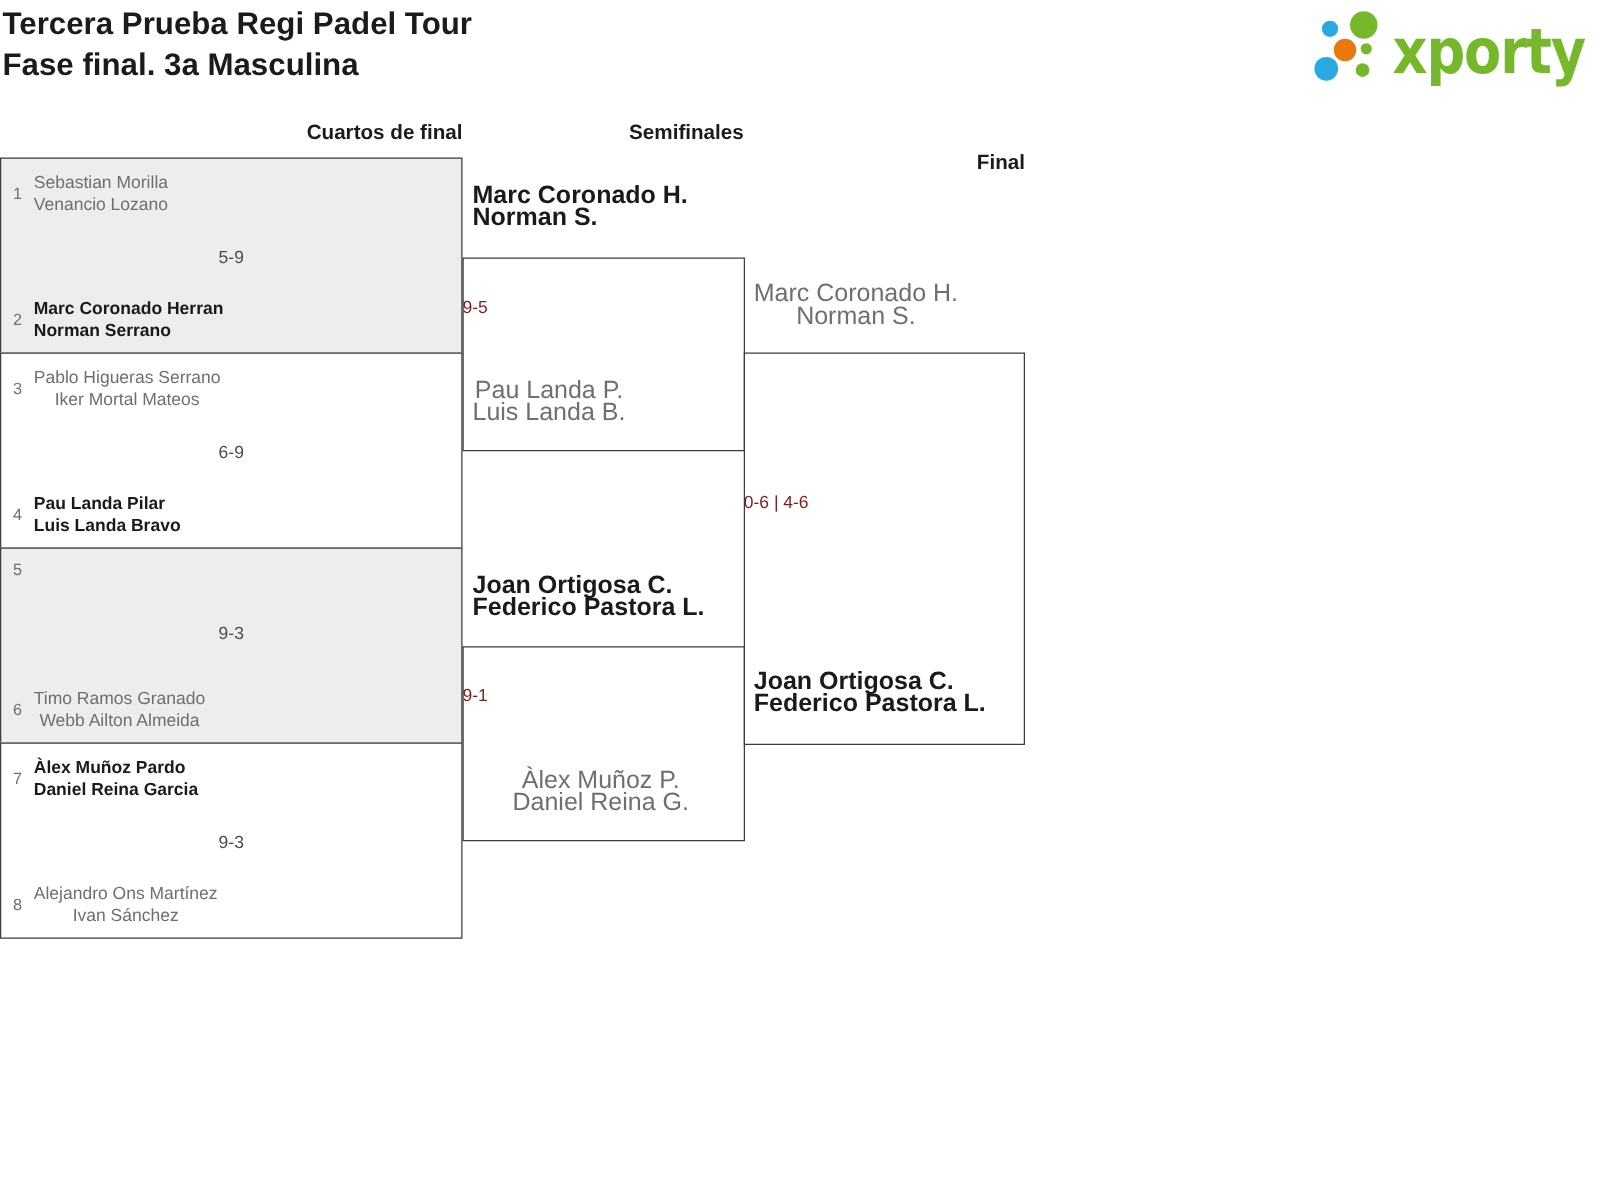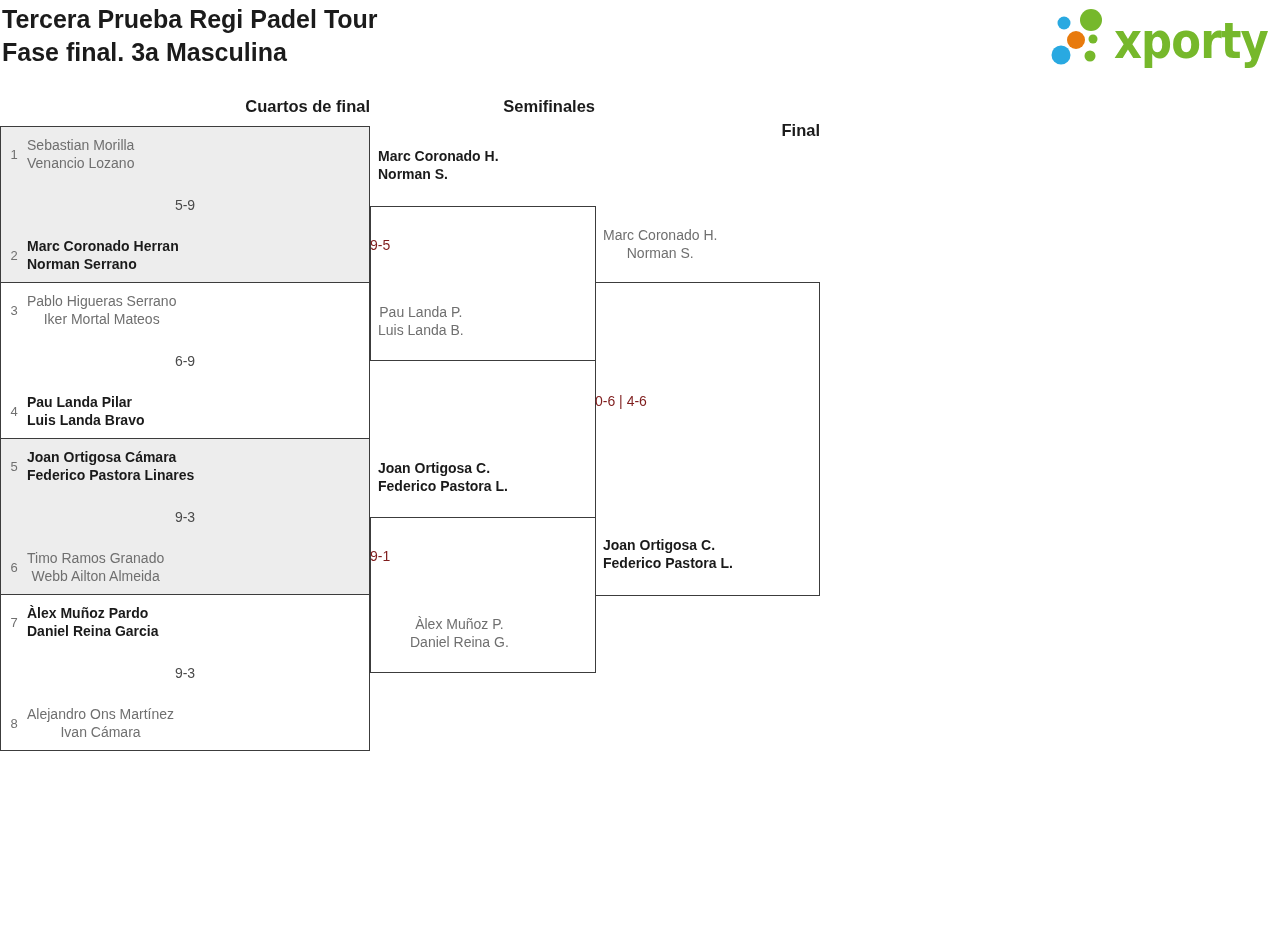--- a/index.html
+++ b/index.html
@@ -53,21 +53,21 @@
     font-size: 13px; color: #707070;
   }
   .names { font-size: 14px; line-height: 18px; }
   .names.won { font-weight: 700; color: #1a1a1a; }
   .names.lost { font-weight: 400; color: #6f6f6f; text-align: center; }
   .qf-score {
     text-align: center; font-size: 14px; color: #4a4a4a;
   }
 
   
-  .float-team { position: absolute; font-size: 14px; line-height: 18px; }
+  .float-team { position: absolute; font-size: 20px; line-height: 18px; }
   .float-score {
     position: absolute; text-align: left; font-size: 14px; color: #7f1d1d;
   }
   .sf1-top { left: 378px; top: 147px; }
   .sf1-score { left: 370px; width: 226px; top: 237px; }
   .sf1-bottom { left: 378px; top: 303px; }
   .sf2-top { left: 378px; top: 459px; }
   .sf2-score { left: 370px; width: 226px; top: 548px; }
   .sf2-bottom { left: 378px; top: 615px; margin-left: 32px; }
   .final-top { left: 603px; top: 226px; }
@@ -132,24 +132,20 @@
       <div class="names won">
         <div>Pau Landa Pilar</div>
         <div>Luis Landa Bravo</div>
       </div>
     </div>
   </div>
 
   <div class="match-box qf qf3 alt">
     <div class="team-row">
       <span class="seed">5</span>
-      <div class="names won">
-        <div>Joan Ortigosa Cámara</div>
-        <div>Federico Pastora Linares</div>
-      </div>
     </div>
     <div class="qf-score">9-3</div>
     <div class="team-row">
       <span class="seed">6</span>
       <div class="names lost">
         <div>Timo Ramos Granado</div>
         <div>Webb Ailton Almeida</div>
       </div>
     </div>
   </div>
@@ -160,21 +156,21 @@
       <div class="names won">
         <div>Àlex Muñoz Pardo</div>
         <div>Daniel Reina Garcia</div>
       </div>
     </div>
     <div class="qf-score">9-3</div>
     <div class="team-row">
       <span class="seed">8</span>
       <div class="names lost">
         <div>Alejandro Ons Martínez</div>
-        <div>Ivan Cámara</div>
+        <div>Ivan Sánchez</div>
       </div>
     </div>
   </div>
 
   <div class="match-box sf1-box"></div>
   <div class="match-box sf2-box"></div>
   <div class="match-box final-box"></div>
 
   <div class="float-team names won sf1-top">
     <div>Marc Coronado H.</div>

